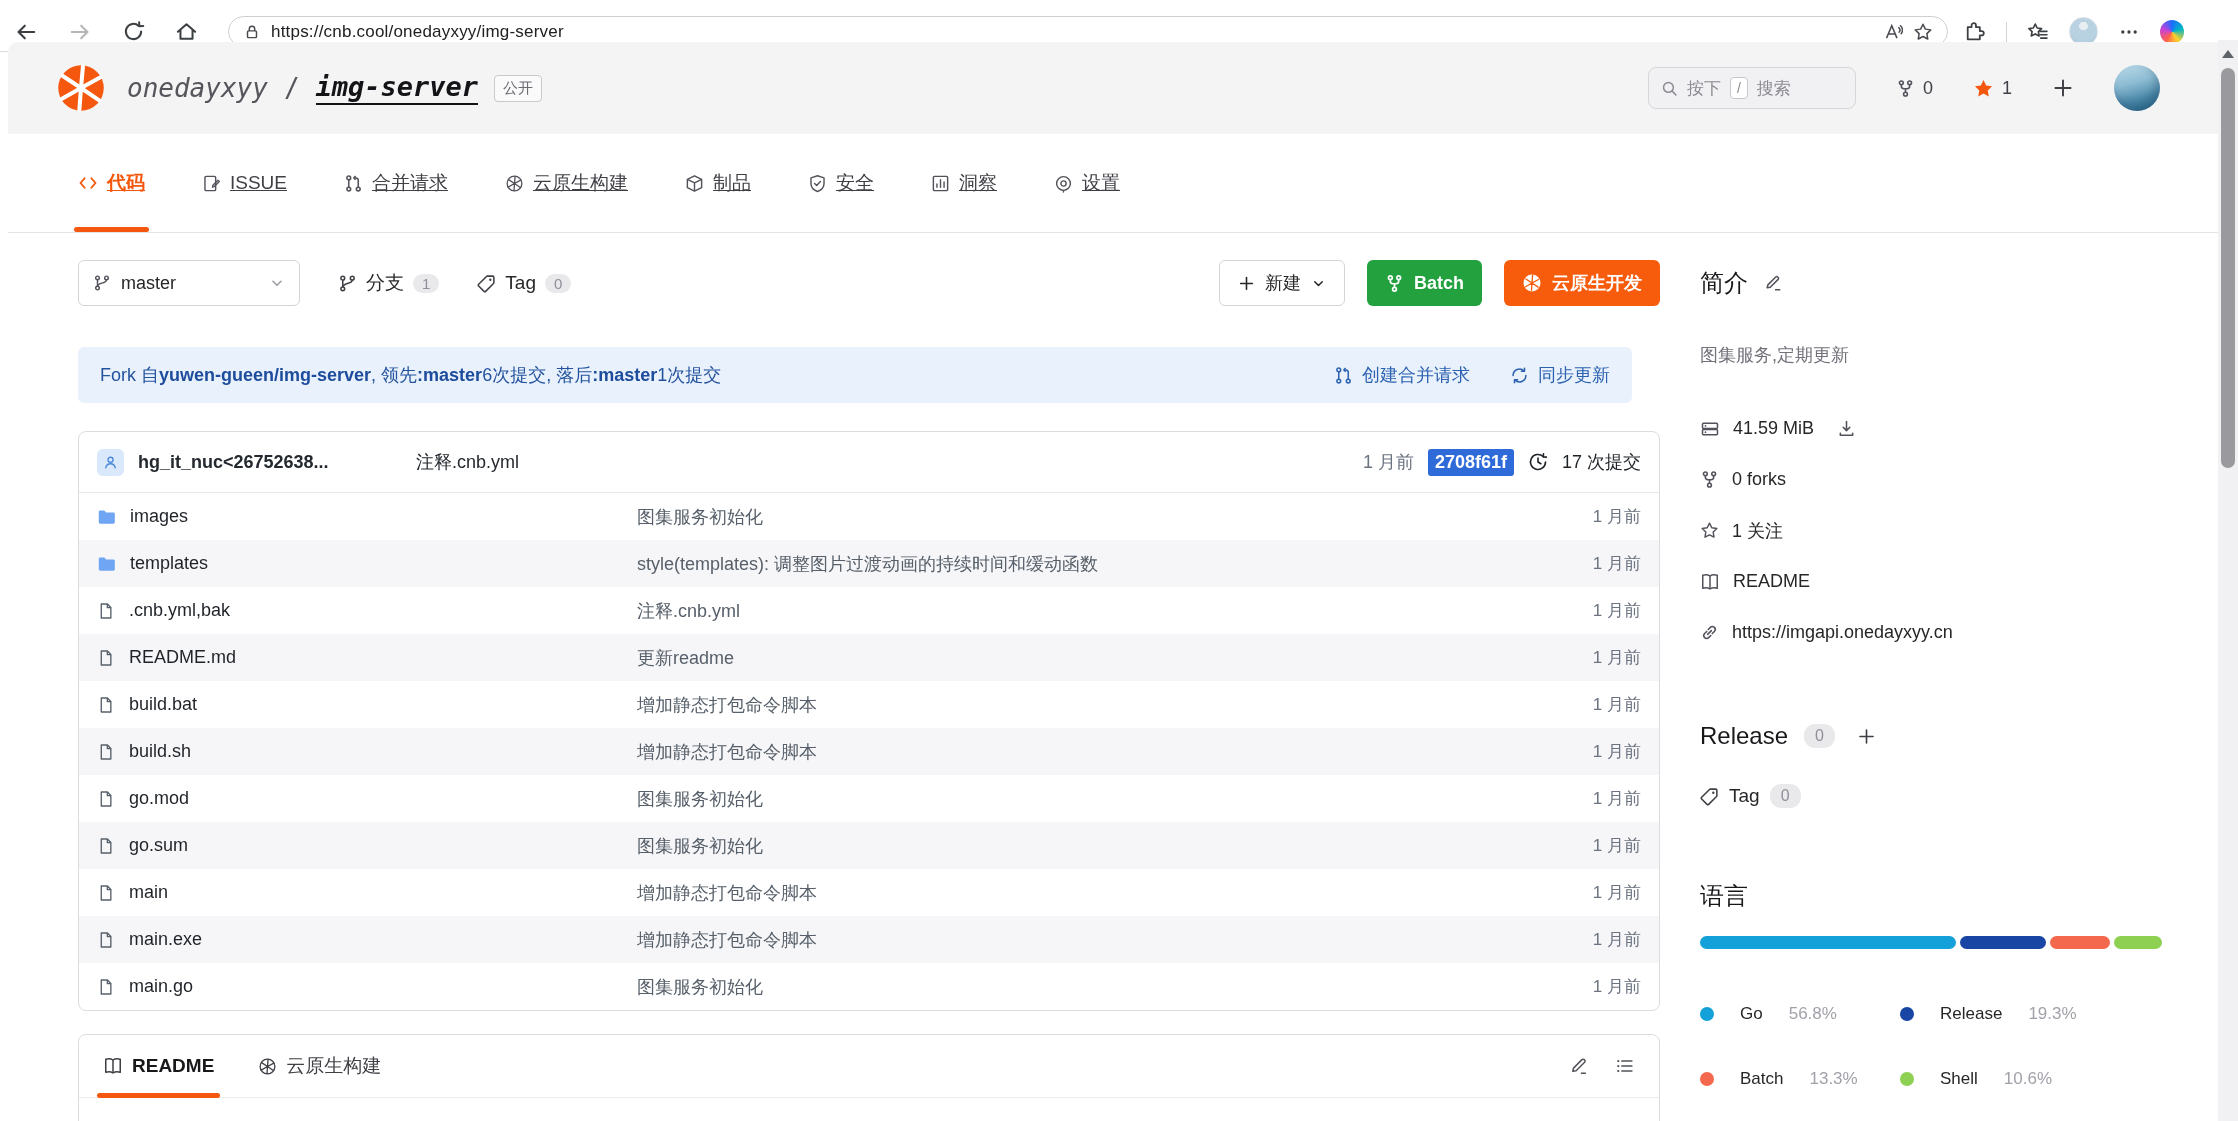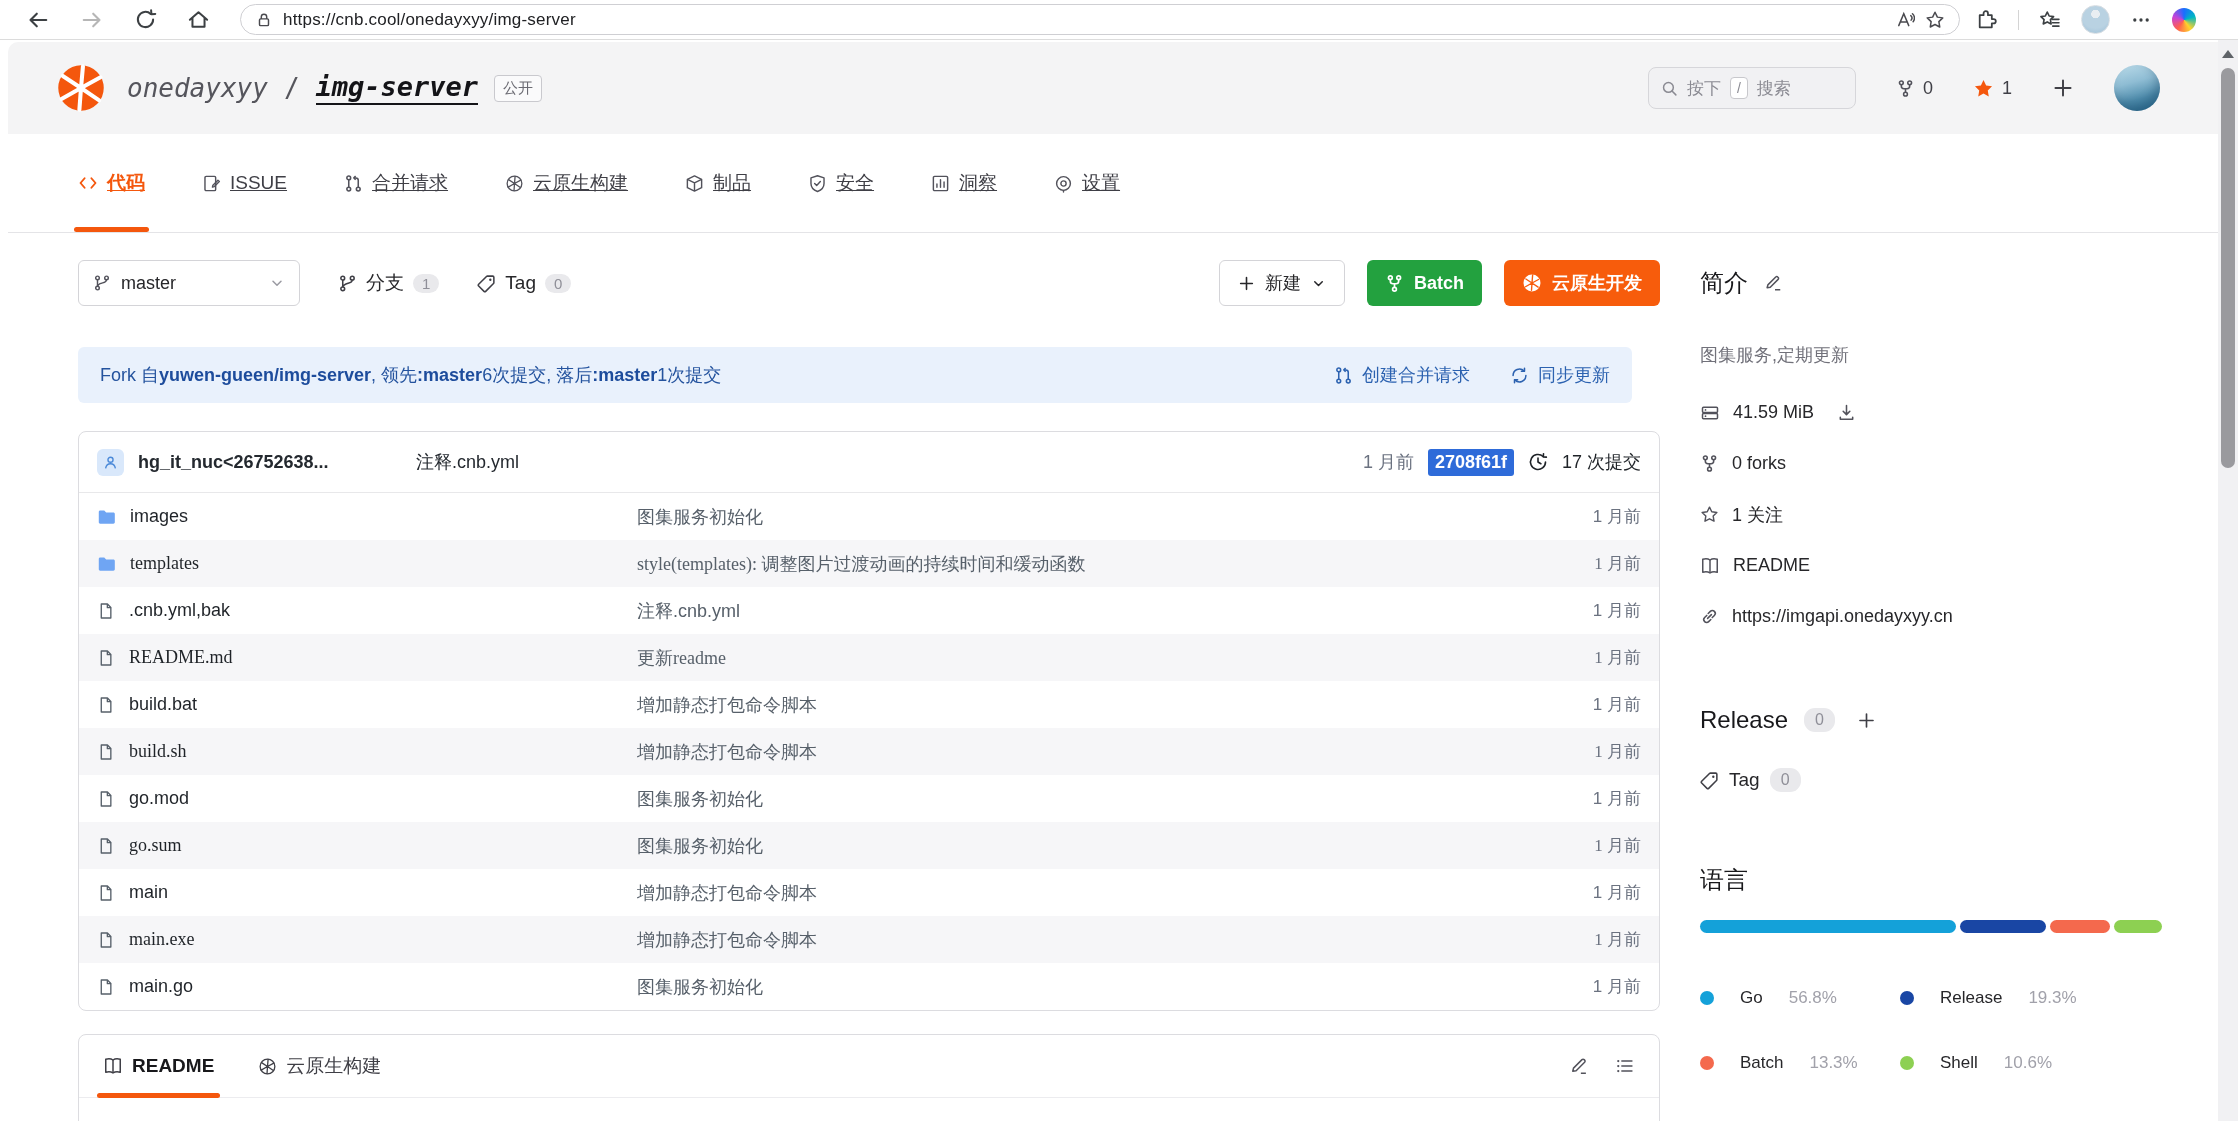--- a/index.html
+++ b/index.html
@@ -7,22 +7,22 @@
     width:2238px;height:1121px;position:relative;overflow:hidden;
     background:#ffffff;
     font-family:"Liberation Sans","DejaVu Sans",sans-serif;
     color:#1f2328;
   }
   .ic{display:inline-flex;flex:0 0 auto;}
   .ic svg{display:block;}
 
   
   .browser-bar{
-    position:absolute;left:0;top:0;width:2238px;height:40px;background:#fff;
-    border-bottom:1px solid #dcdcdc;display:flex;align-items:center;padding-left:26px;box-sizing:border-box;
+    position:absolute;left:0;top:12px;width:2238px;height:40px;background:#fff;
+    border-bottom:1px solid #dcdcdc;display:flex;align-items:center;padding-left:14px;box-sizing:border-box;
   }
   .nav-ic{margin-right:30px;color:#3c4043;cursor:pointer;}
   .nav-ic.disabled{color:#b6b6b6;}
   .url-bar{
     width:1720px;height:31px;border:1px solid #cfcfd3;border-radius:17px;background:#fff;
     display:flex;align-items:center;padding:0 14px;box-sizing:border-box;gap:10px;
   }
   .url-text{flex:1;font-size:17px;color:#202124;letter-spacing:.2px;}
   .chrome-right{display:flex;align-items:center;gap:20px;margin-left:16px;color:#3c4043;}
   .chrome-divider{width:1px;height:20px;background:#d4d4d4;}
@@ -99,21 +99,21 @@
   }
   .commit-row{height:60px;display:flex;align-items:center;padding:0 18px;border-bottom:1px solid #e8e8ea;}
   .commit-chip{width:27px;height:27px;border-radius:6px;background:#d9e8fb;display:flex;align-items:center;justify-content:center;color:#4a89d8;}
   .commit-author{margin-left:14px;font-weight:bold;font-size:18px;color:#24292f;min-width:278px;}
   .commit-msg{font-size:18px;color:#24292f;cursor:pointer;}
   .commit-right{margin-left:auto;display:flex;align-items:center;gap:14px;}
   .commit-time{font-size:18px;color:#6b7280;}
   .commit-hash{background:#2e6bd9;color:#fff;font-size:18px;font-weight:bold;padding:3px 7px;border-radius:3px;cursor:pointer;}
   .commit-count{display:flex;align-items:center;gap:9px;font-size:18px;color:#1f2328;cursor:pointer;}
   .file-row{height:47px;display:flex;align-items:center;padding:0 18px;cursor:pointer;}
-  .file-row.alt{background:#f6f6f8;font-family:Liberation Serif, serif;}
+  .file-row.alt{background:#f6f6f8;}
   .f-namecell{width:540px;display:flex;align-items:center;gap:14px;}
   .f-name{font-size:18px;color:#1f2328;}
   .f-msg{flex:1;font-size:18px;color:#57606a;padding-right:20px;white-space:nowrap;overflow:hidden;text-overflow:ellipsis;}
   .f-time{width:110px;text-align:right;font-size:17px;color:#6b7280;}
 
   
   .readme-card{
     position:absolute;left:78px;top:1034px;width:1582px;height:220px;background:#fff;
     border:1px solid #dcdce0;border-radius:8px;box-sizing:border-box;
   }
@@ -122,21 +122,21 @@
   .rtab.active{font-weight:bold;color:#18181b;}
   .rtab.active .r-underline{position:absolute;left:-6px;right:-6px;bottom:-1px;height:5px;background:#f4570d;border-radius:3px;}
   .rtab .ic{color:#3f3f46;}
   .readme-actions{margin-left:auto;display:flex;align-items:center;gap:26px;color:#52525b;}
 
   
   .sidebar{position:absolute;left:1700px;top:233px;width:462px;}
   .sb-title-row{margin-top:34px;display:flex;align-items:center;gap:16px;}
   .sb-title{font-size:24px;color:#18181b;}
   .sb-desc{margin-top:44px;font-size:18px;color:#71717a;}
-  .sb-info{margin-top:32px;display:flex;flex-direction:column;gap:24px;}
+  .sb-info{margin-top:48px;display:flex;flex-direction:column;gap:24px;}
   .sb-row{display:flex;align-items:center;gap:13px;font-size:18px;color:#27272a;height:27px;}
   .sb-row .ic{color:#52525b;}
   .sb-release{margin-top:76px;display:flex;align-items:center;gap:16px;}
   .sb-tagrow{margin-top:34px;display:flex;align-items:center;gap:10px;font-size:19px;color:#27272a;}
   .sb-lang-title{margin-top:72px;font-size:24px;color:#18181b;}
   .lang-bar{margin-top:24px;display:flex;gap:4px;height:13px;}
   .lang-seg{border-radius:7px;}
   .lang-legend{margin-top:26px;display:grid;grid-template-columns:200px 1fr;row-gap:16px;}
   .legend-item{display:flex;align-items:center;gap:26px;font-size:17px;color:#27272a;margin-top:29px;}
   .legend-dot{width:14px;height:14px;border-radius:50%;}

